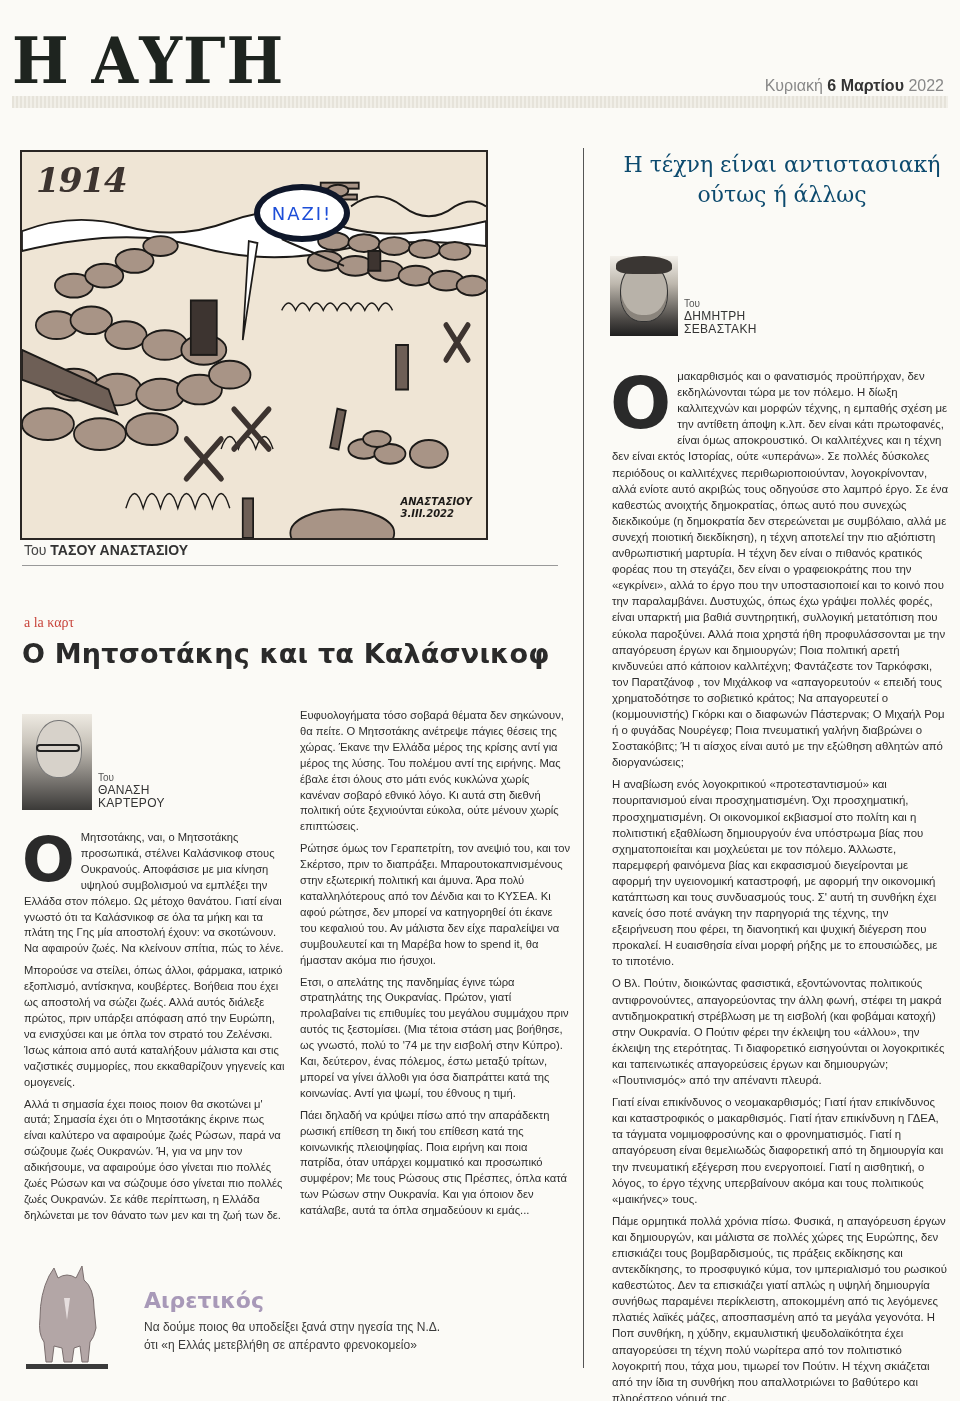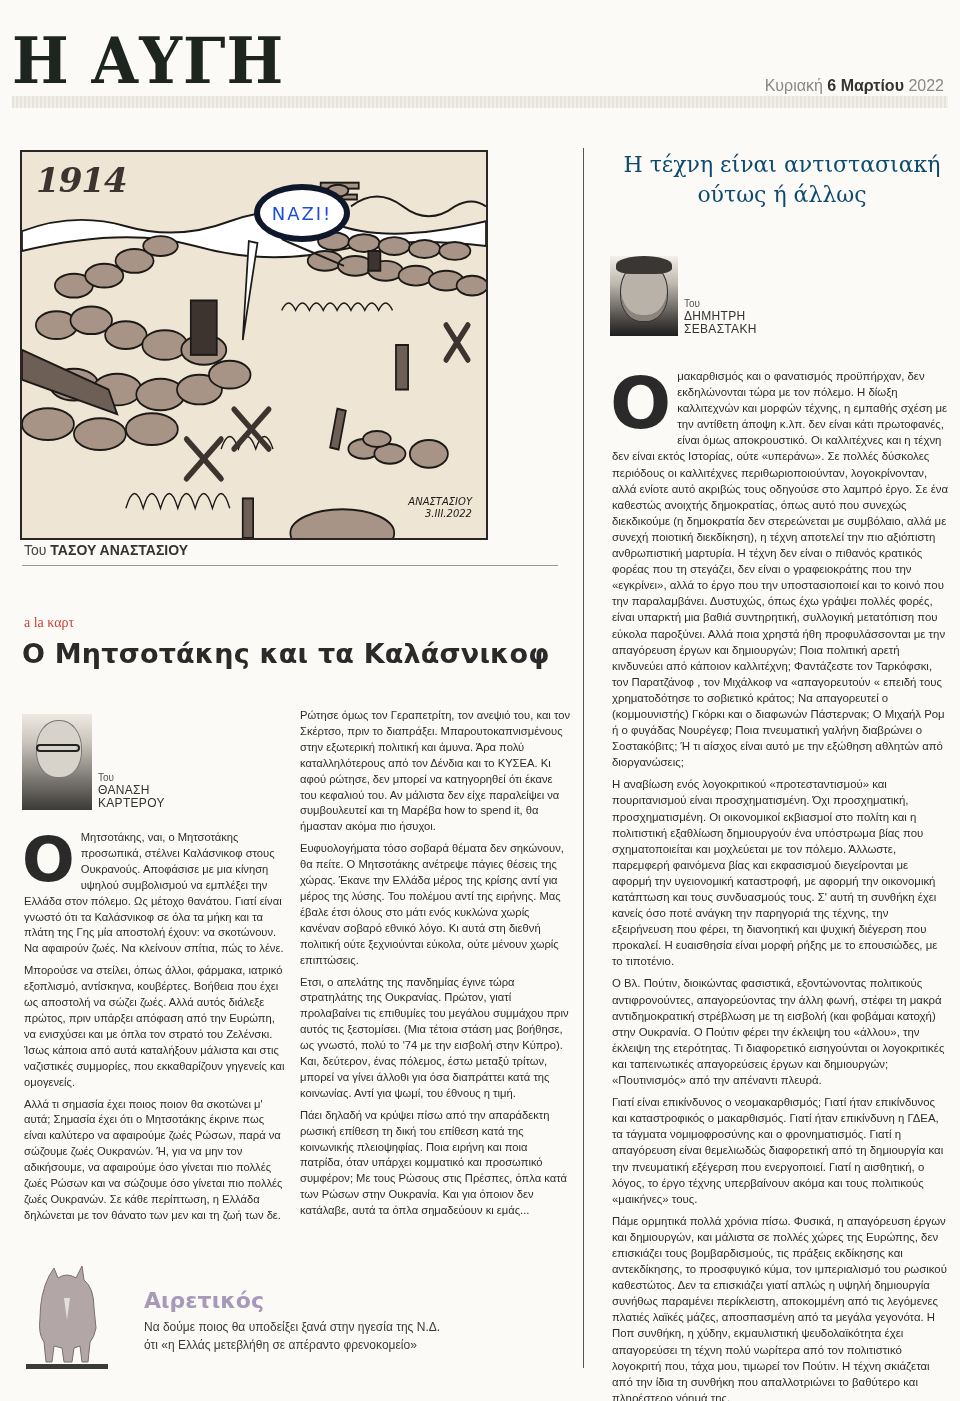--- a/index.html
+++ b/index.html
@@ -10,21 +10,21 @@
   .issue-date { position: absolute; right: 16px; top: 77px; font-size: 16px; color: #888; padding-left: 48px; }
   .issue-date b { color: #333; }
   .mast-rule { position: absolute; left: 12px; right: 12px; top: 96px; height: 12px;
     background: repeating-linear-gradient(90deg, #e6e3da 0 2px, #f1efe8 2px 4px); }
 
   
   .cartoon { position: absolute; left: 20px; top: 150px; width: 468px; height: 390px; border: 2px solid #2a2623; background: #efe5d5; overflow: hidden; }
   .cartoon svg { width: 100%; height: 100%; display: block; }
   .cartoon-year { position: absolute; left: 14px; top: 8px; font-family: "DejaVu Serif", serif; font-weight: bold; font-size: 34px; color: #3d3430; font-style: italic; letter-spacing: -1px; }
   .bubble { position: absolute; left: 232px; top: 32px; width: 96px; height: 58px; border: 6px solid #0f172a; border-radius: 50%; background: #fff; display: flex; align-items: center; justify-content: center; font-family: "DejaVu Sans", sans-serif; font-size: 18px; letter-spacing: 2px; color: #1d4ed8; }
-  .signature { position: absolute; right: 14px; bottom: 18px; font-family: "DejaVu Sans", sans-serif; font-size: 10px; color: #1c1a18; font-style: italic; text-align: right; line-height: 12px; font-weight: normal; }
+  .signature { position: absolute; right: 14px; bottom: 18px; font-family: "DejaVu Sans", sans-serif; font-size: 10px; color: #1c1a18; font-style: italic; line-height: 12px; font-weight: bold; }
   .credit { position: absolute; left: 24px; top: 527px; font-size: 14px; color: #444; margin-top: 15px; }
   .credit b { font-weight: bold; color: #333; }
   .credit-rule { position: absolute; left: 22px; top: 565px; width: 536px; height: 1px; background: #999; }
 
   .kicker { position: absolute; left: 24px; top: 615px; font-family: "Liberation Serif", serif; font-size: 14px; color: #c8453c; }
   .headline-left { position: absolute; left: 22px; top: 638px; font-family: "DejaVu Sans", sans-serif; font-weight: bold; font-size: 27px; color: #2a2a2a; letter-spacing: 0.2px; }
 
   .author { position: absolute; display: flex; align-items: flex-end; }
   .author .photo { background: linear-gradient(160deg, #d0cdc6 0%, #888 40%, #555 70%, #3a3a3a 100%); position: relative; overflow: hidden; }
   .author .photo .head { position: absolute; border-radius: 48% 48% 45% 45%; }
@@ -160,22 +160,22 @@
   </div>
 </div>
 
 <div class="body-col" style="left:24px; top:830px; width:262px;">
   <p><span class="dropcap">Ο</span><span>Μητσοτάκης, ναι, ο Μητσοτάκης προσωπικά, στέλνει Καλάσνικοφ στους Ουκρανούς. Αποφάσισε με μια κίνηση υψηλού συμβολισμού να εμπλέξει την Ελλάδα στον πόλεμο. Ως μέτοχο θανάτου. Γιατί είναι γνωστό ότι τα Καλάσνικοφ σε όλα τα μήκη και τα πλάτη της Γης μία αποστολή έχουν: να σκοτώνουν. Να αφαιρούν ζωές. Να κλείνουν σπίτια, πώς το λένε.</span></p>
   <p>Μπορούσε να στείλει, όπως άλλοι, φάρμακα, ιατρικό εξοπλισμό, αντίσκηνα, κουβέρτες. Βοήθεια που έχει ως αποστολή να σώζει ζωές. Αλλά αυτός διάλεξε πρώτος, πριν υπάρξει απόφαση από την Ευρώπη, να ενισχύσει και με όπλα τον στρατό του Ζελένσκι. Ίσως κάποια από αυτά καταλήξουν μάλιστα και στις ναζιστικές συμμορίες, που εκκαθαρίζουν γηγενείς και ομογενείς.</p>
   <p>Αλλά τι σημασία έχει ποιος ποιον θα σκοτώνει μ' αυτά; Σημασία έχει ότι ο Μητσοτάκης έκρινε πως είναι καλύτερο να αφαιρούμε ζωές Ρώσων, παρά να σώζουμε ζωές Ουκρανών. Ή, για να μην τον αδικήσουμε, να αφαιρούμε όσο γίνεται πιο πολλές ζωές Ρώσων και να σώζουμε όσο γίνεται πιο πολλές ζωές Ουκρανών. Σε κάθε περίπτωση, η Ελλάδα δηλώνεται με τον θάνατο των μεν και τη ζωή των δε.</p>
 </div>
 
 <div class="body-col" style="left:300px; top:708px; width:272px;">
+  <p>Ευφυολογήματα τόσο σοβαρά θέματα δεν σηκώνουν, θα πείτε. Ο Μητσοτάκης ανέτρεψε πάγιες θέσεις της χώρας. Έκανε την Ελλάδα μέρος της κρίσης αντί για μέρος της λύσης. Του πολέμου αντί της ειρήνης. Μας έβαλε έτσι όλους στο μάτι ενός κυκλώνα χωρίς κανέναν σοβαρό εθνικό λόγο. Κι αυτά στη διεθνή πολιτική ούτε ξεχνιούνται εύκολα, ούτε μένουν χωρίς επιπτώσεις.</p>
   <p>Ρώτησε όμως τον Γεραπετρίτη, τον ανεψιό του, και τον Σκέρτσο, πριν το διαπράξει. Μπαρουτοκαπνισμένους στην εξωτερική πολιτική και άμυνα. Άρα πολύ καταλληλότερους από τον Δένδια και το ΚΥΣΕΑ. Κι αφού ρώτησε, δεν μπορεί να κατηγορηθεί ότι έκανε του κεφαλιού του. Αν μάλιστα δεν είχε παραλείψει να συμβουλευτεί και τη Μαρέβα how to spend it, θα ήμασταν ακόμα πιο ήσυχοι.</p>
-  <p>Ευφυολογήματα τόσο σοβαρά θέματα δεν σηκώνουν, θα πείτε. Ο Μητσοτάκης ανέτρεψε πάγιες θέσεις της χώρας. Έκανε την Ελλάδα μέρος της κρίσης αντί για μέρος της λύσης. Του πολέμου αντί της ειρήνης. Μας έβαλε έτσι όλους στο μάτι ενός κυκλώνα χωρίς κανέναν σοβαρό εθνικό λόγο. Κι αυτά στη διεθνή πολιτική ούτε ξεχνιούνται εύκολα, ούτε μένουν χωρίς επιπτώσεις.</p>
   <p>Ετσι, ο απελάτης της πανδημίας έγινε τώρα στρατηλάτης της Ουκρανίας. Πρώτον, γιατί προλαβαίνει τις επιθυμίες του μεγάλου συμμάχου πριν αυτός τις ξεστομίσει. (Μια τέτοια στάση μας βοήθησε, ως γνωστό, πολύ το '74 με την εισβολή στην Κύπρο). Και, δεύτερον, ένας πόλεμος, έστω μεταξύ τρίτων, μπορεί να γίνει άλλοθι για όσα διαπράττει κατά της κοινωνίας. Αντί για ψωμί, του έθνους η τιμή.</p>
   <p>Πάει δηλαδή να κρύψει πίσω από την απαράδεκτη ρωσική επίθεση τη δική του επίθεση κατά της κοινωνικής πλειοψηφίας. Ποια ειρήνη και ποια πατρίδα, όταν υπάρχει κομματικό και προσωπικό συμφέρον; Με τους Ρώσους στις Πρέσπες, όπλα κατά των Ρώσων στην Ουκρανία. Και για όποιον δεν κατάλαβε, αυτά τα όπλα σημαδεύουν κι εμάς...</p>
 </div>
 
 <div class="col-divider"></div>
 
 <div class="headline-right">Η τέχνη είναι αντιστασιακή ούτως ή άλλως</div>
 
 <div class="author" style="left:610px; top:256px;">
   <div class="photo" style="width:68px; height:80px; background:linear-gradient(180deg,#f3f0ea 0%,#bdb7ad 35%,#4a4744 80%,#1f1f1f 100%);">

